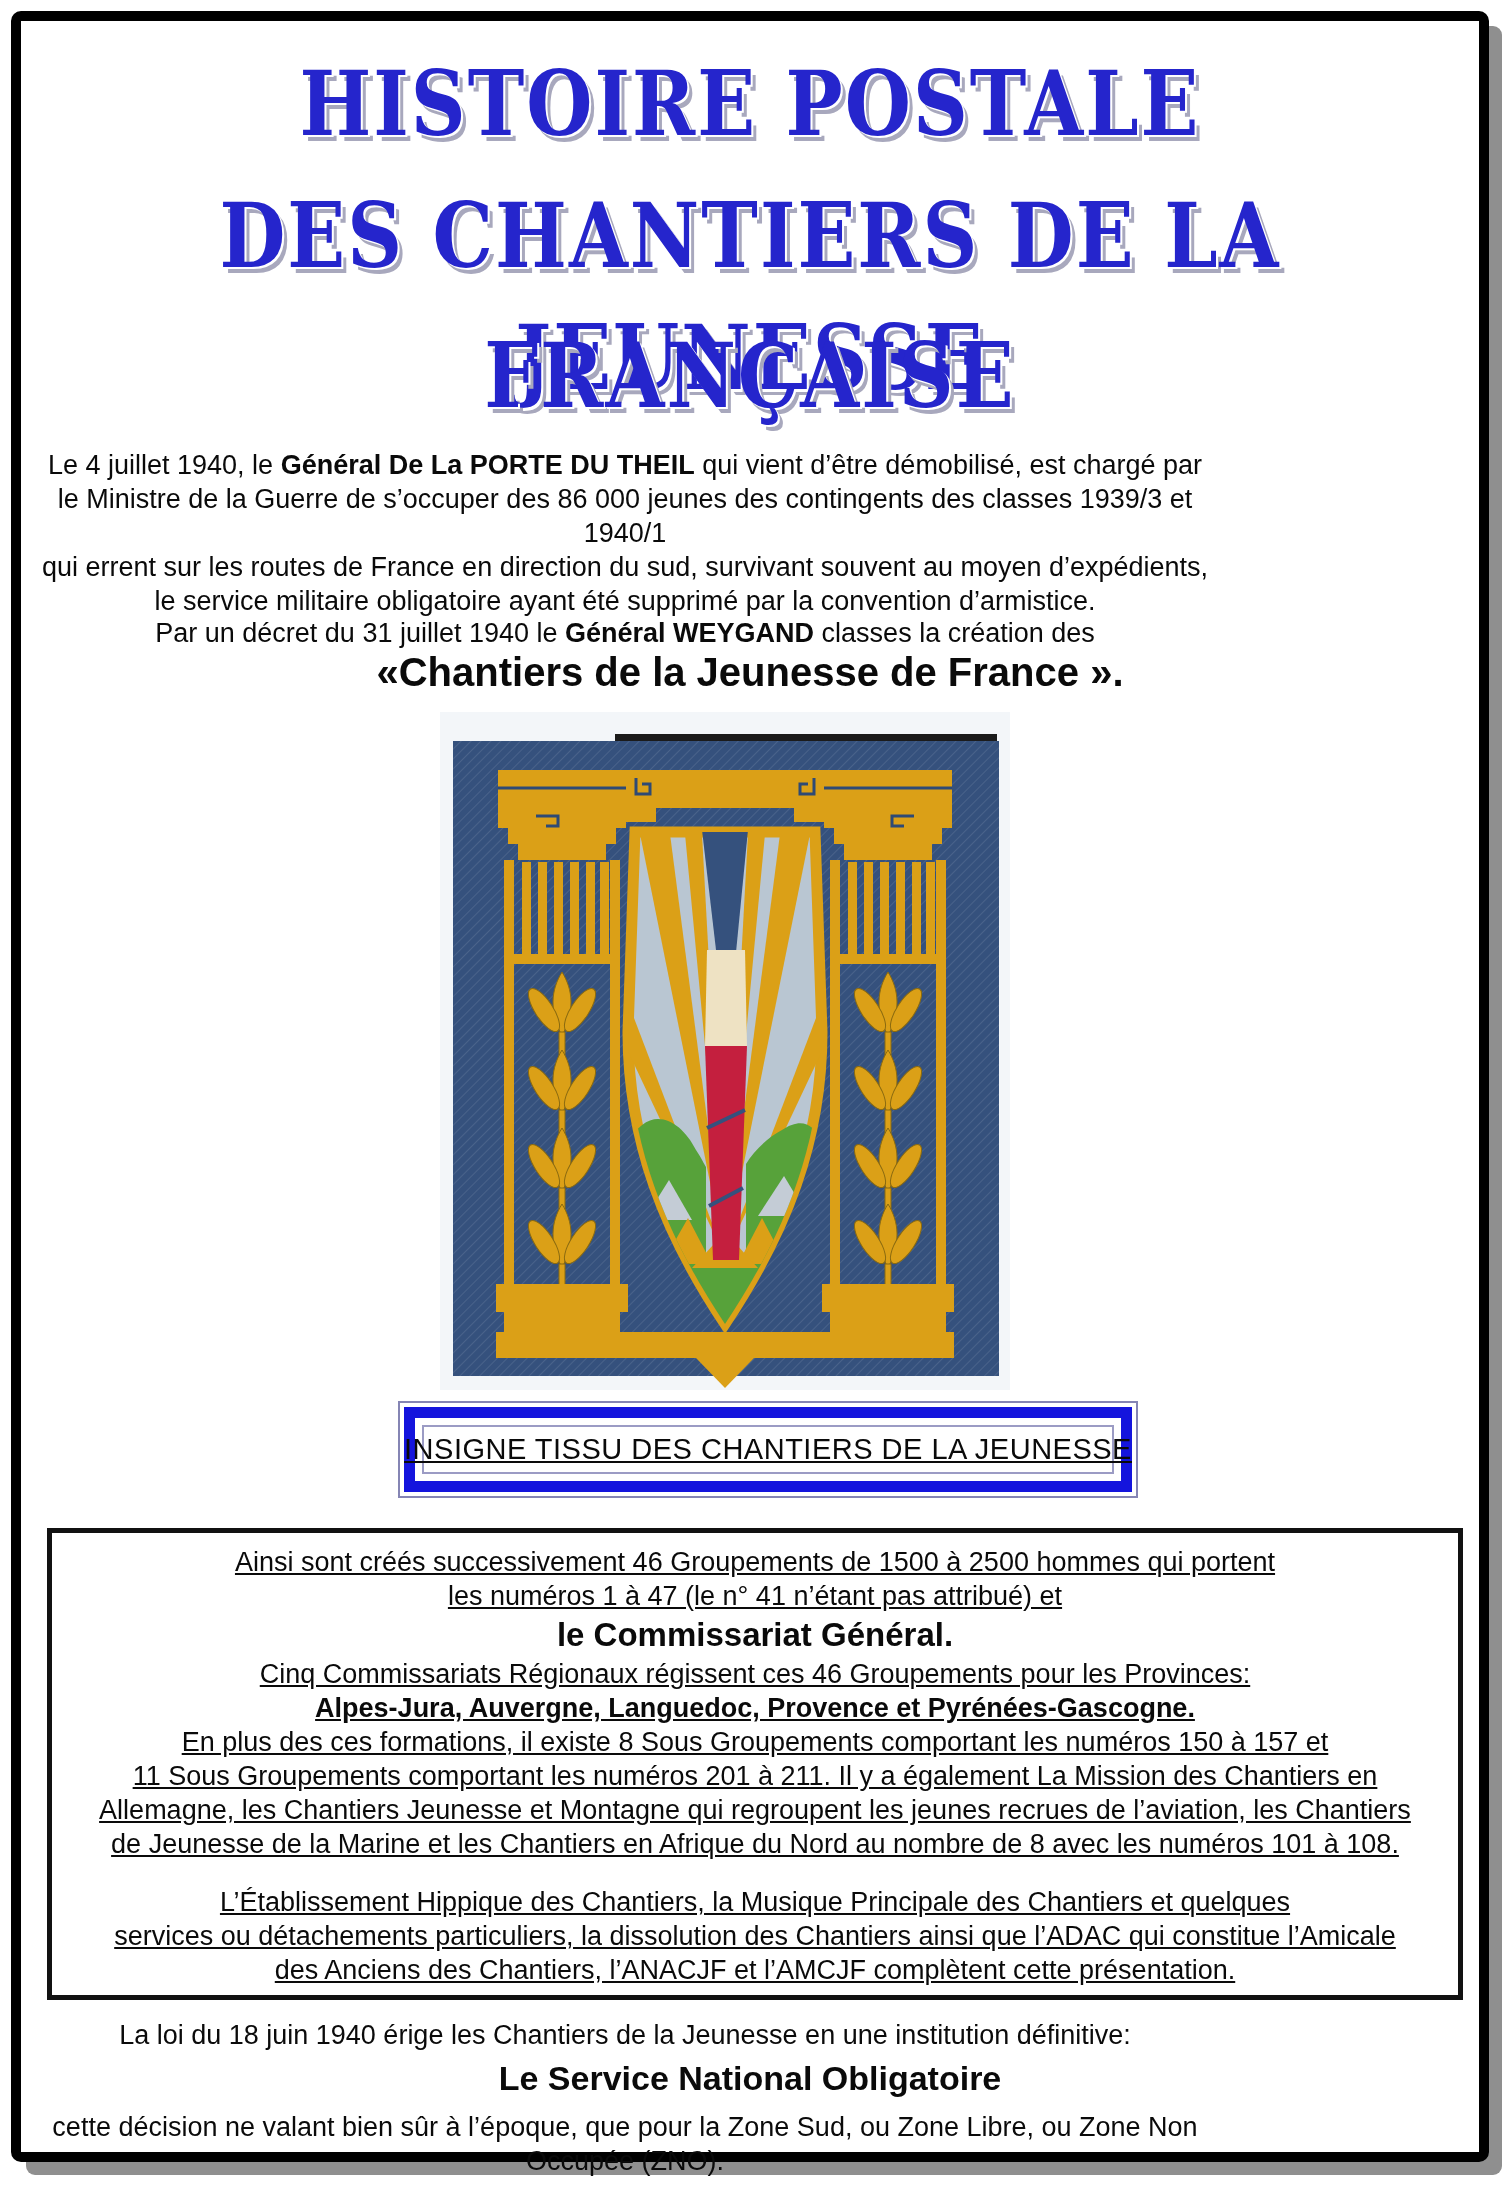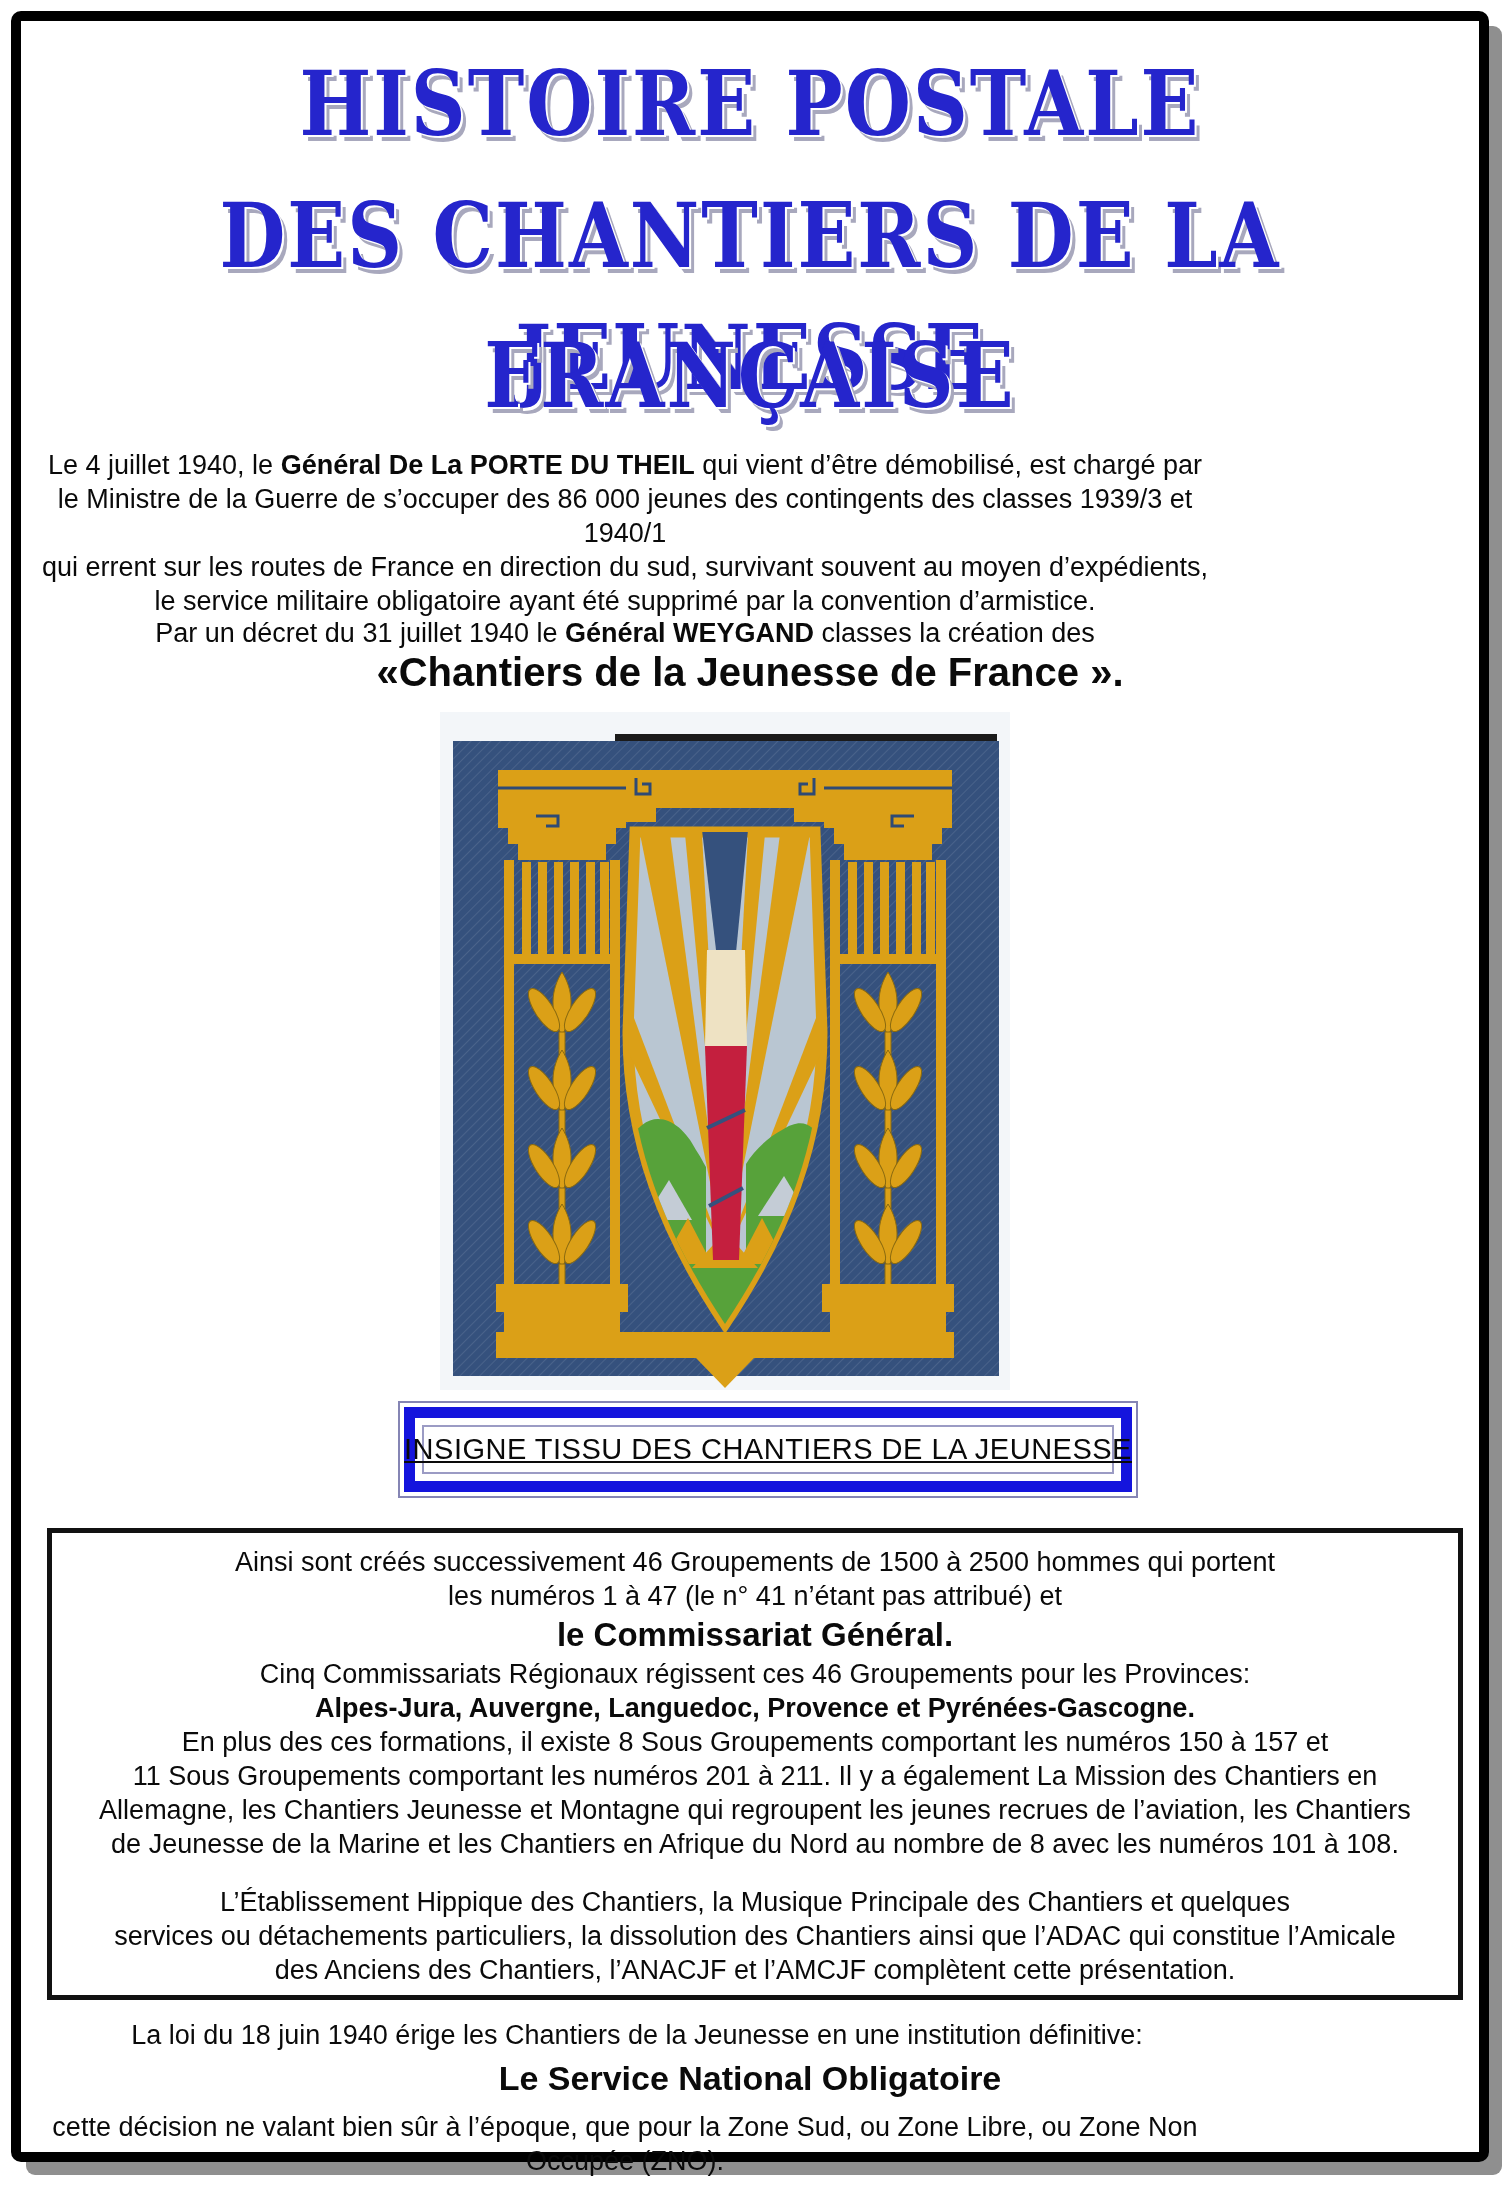--- a/index.html
+++ b/index.html
@@ -36,23 +36,23 @@
   .caption-inner{width:100%;height:100%;border:2px solid #9b9bc4;box-sizing:border-box;
         display:flex;align-items:center;justify-content:center;}
   .caption-text{font-size:29px;font-weight:400;letter-spacing:0.5px;
         text-decoration:underline;white-space:nowrap;}
   
   .info-box{position:absolute;left:47px;top:1528px;width:1416px;height:472px;
         border:5px solid #111111;box-sizing:border-box;padding-top:12px;}
   .info-box p{margin:0;}
   .box-heading{font-size:33px;line-height:44px;font-weight:700;text-align:center;margin:0;}
   .gap-top{margin-top:24px !important;}
-  .boxtext{position:static;left:auto;width:100%;}
-  
-  .f1{top:2018px;margin-left:12px;}
+  .boxtext{position:static;left:auto;width:100%;text-decoration:underline;}
+  
+  .f1{top:2018px;}
   .footer-headline{position:absolute;left:21px;top:2050px;width:1458px;text-align:center;
         font-size:34px;line-height:56px;font-weight:700;}
   .f2{top:2110px;}
   
   .f-navy{fill:var(--badge_navy);}
   .f-gold{fill:var(--badge_gold);}
   .f-silver{fill:var(--badge_silver);}
   .f-green{fill:var(--badge_green);}
   .f-red{fill:var(--badge_red);}
   .f-cream{fill:var(--badge_cream);}

